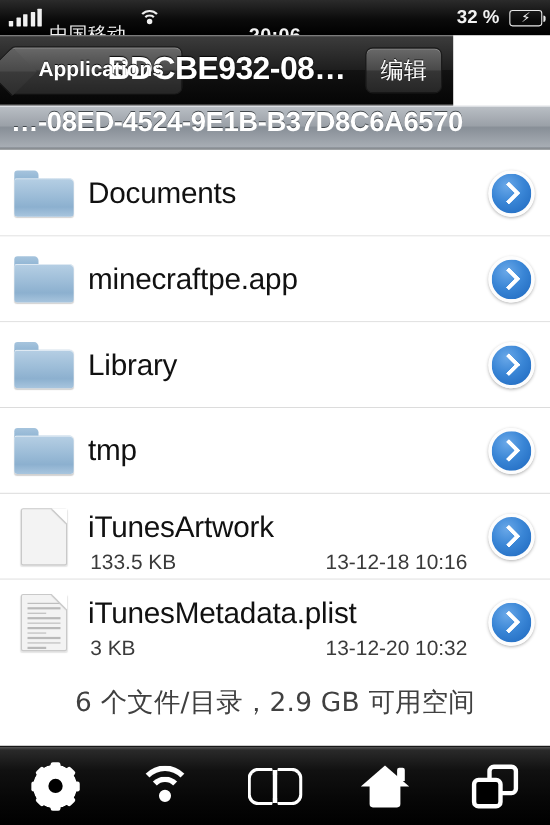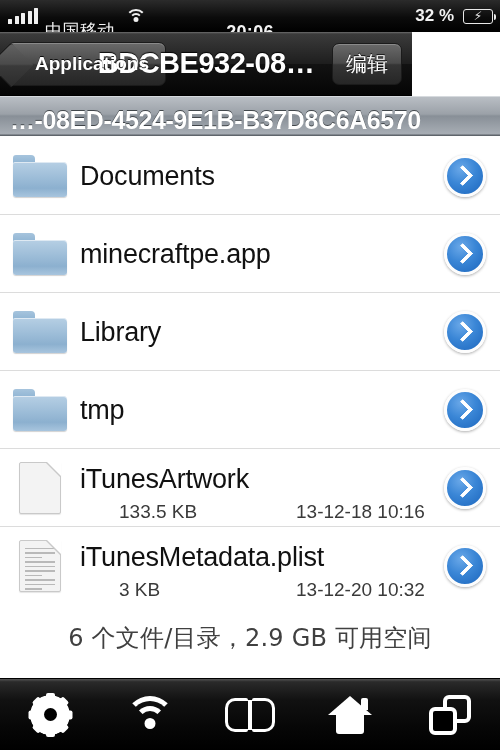--- a/index.html
+++ b/index.html
@@ -86,21 +86,21 @@
     text-shadow:0 -1px 0 rgba(0,0,0,.85);
     box-shadow:inset 0 1px 0 rgba(255,255,255,.22);
     text-align:center;
   }
 
   
   .pathbar{
     position:absolute; top:96px; left:0; width:500px; height:40px;
     background:linear-gradient(to bottom,#b9bec4 0%,#9ba1a8 45%,#888f97 50%,#a7adb4 96%,#6f757c 100%);
     border-top:1px solid #d6dade; border-bottom:1px solid #5f656b;
-    display:flex; align-items:flex-end; padding-left:10px;
+    display:flex; align-items:flex-start; padding-left:10px;
   }
   .pathtxt{
     color:#ffffff; font-size:25px; font-weight:bold; letter-spacing:-0.4px;
     text-shadow:0 -1px 0 rgba(60,65,70,.95);
     white-space:nowrap; overflow:hidden;
   }
 
   
   .list{ position:absolute; top:137px; left:0; width:500px; }
   .row{
@@ -136,21 +136,21 @@
   .docicon .lines i{ display:block; height:1.5px; background:#b9b9b9; margin-bottom:3px; }
   .docicon .lines i.short{ width:55%; }
 
   .row .textcol{ flex:1 1 auto; min-width:0; padding-right:8px; position:relative; height:100%;}
   .row .title{
     position:absolute; left:0; color:#111; font-size:27px; letter-spacing:-0.2px;
     white-space:nowrap;
   }
   .row.single .title{ top:50%; transform:translateY(-50%); }
   .row.withmeta .title{ top:15px; }
-  .row .size{ position:absolute; left:2px; top:52px; color:#3a3a3a; font-size:19px;margin-left:37px; }
+  .row .size{ position:absolute; left:2px; top:52px; color:#3a3a3a; font-size:19px; }
   .row .date{ position:absolute; left:216px; top:52px; color:#3a3a3a; font-size:19px; white-space:nowrap;}
 
   .chevbtn{
     flex:0 0 70px; display:flex; justify-content:center; align-items:center;
   }
   .chev{
     width:42px; height:42px; border-radius:50%;
     background:radial-gradient(circle at 38% 30%,#6aa8e8 0%,#3a86d6 45%,#1c66bd 100%);
     border:3px solid #fdfdfd;
     box-shadow:0 1px 3px rgba(0,0,0,.32);

